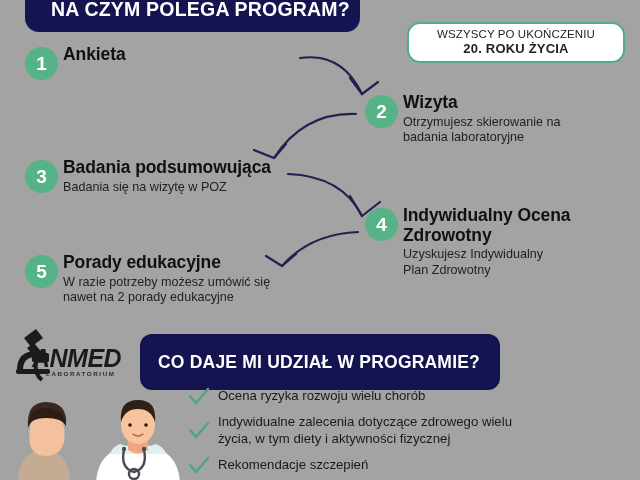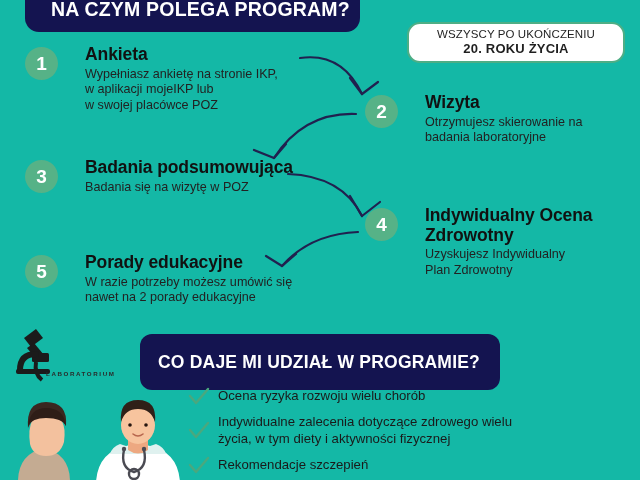--- a/index.html
+++ b/index.html
@@ -11,21 +11,21 @@
     height: 480px;
     overflow: hidden;
     background: #ffffff;
     font-family: "Liberation Sans", sans-serif;
     position: relative;
   }
   .page {
     position: relative;
     width: 640px;
     height: 480px;
-    background: #14b8a6;
+    background: #a3a3a3;
     overflow: hidden;
   }
 
   
   .banner {
     position: absolute;
     background: #141450;
     color: #ffffff;
     font-weight: bold;
     letter-spacing: 0.2px;
@@ -95,21 +95,21 @@
     background: #56b287;
     color: #ffffff;
     font-size: 19px;
     font-weight: bold;
     display: flex;
     align-items: center;
     justify-content: center;
     margin-top: 2px;
   }
   .step-text {
-    margin-left: 27px;
+    margin-left: 5px;
   }
   .step-title {
     font-size: 17.5px;
     font-weight: bold;
     color: #111111;
     line-height: 1.12;
     letter-spacing: -0.1px;
   }
   .step-desc {
     font-size: 12.6px;
@@ -242,23 +242,20 @@
 
       <path d="M358 232 q-48 2 -76 34"></path>
       <path d="M296 254 l-14 12 l-16 -10"></path>
     </g>
   </svg>
 
   <div class="step" id="step-1">
     <div class="step-num">1</div>
     <div class="step-text">
       <div class="step-title">Ankieta</div>
-      <div class="step-desc">Wypełniasz ankietę na stronie IKP,
-w aplikacji mojeIKP lub
-w swojej placówce POZ</div>
     </div>
   </div>
 
   <div class="step" id="step-2">
     <div class="step-num">2</div>
     <div class="step-text">
       <div class="step-title">Wizyta</div>
       <div class="step-desc">Otrzymujesz skierowanie na
 badania laboratoryjne</div>
     </div>
@@ -295,20 +292,21 @@
     <svg width="118" height="62" viewBox="0 0 118 62">
       <g fill="#1b1b1b">
         <path d="M18 12 l12 -9 l7 9 l-12 9 z"></path>
         <path d="M28 17 l10 12 l-7 5 l-10 -12 z"></path>
         <rect x="26" y="27" width="17" height="9" rx="1.5"></rect>
         <path d="M30 36 q-2 12 6 18" stroke="#1b1b1b" stroke-width="4" fill="none"></path>
         <path d="M14 44 q0 -16 16 -16" stroke="#1b1b1b" stroke-width="6" fill="none" stroke-linecap="round"></path>
         <rect x="10" y="43" width="34" height="5" rx="2"></rect>
       </g>
     </svg>
+    <div id="logo-wordmark">ANMED</div>
     <div id="logo-sub">LABORATORIUM</div>
   </div>
 
   <div class="banner" id="banner-bottom">
     <span>CO DAJE MI UDZIAŁ W PROGRAMIE?</span>
   </div>
 
   <svg id="illus-doctor" viewBox="0 0 190 90">
 
     <path d="M14 90 q0 -28 26 -34 q26 6 26 34 z" fill="#c4ab92"></path>

